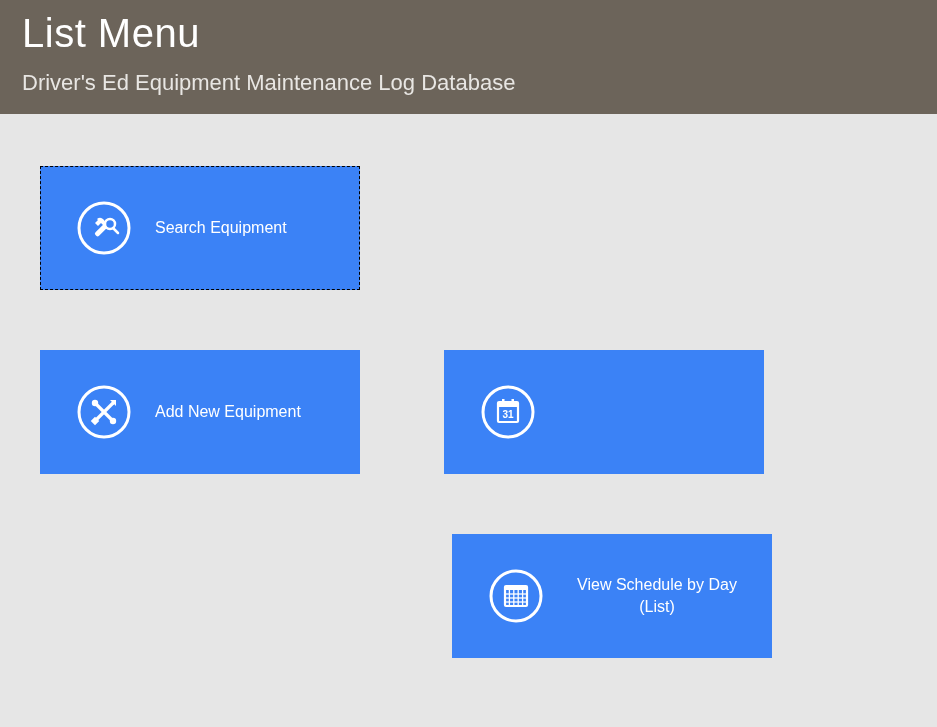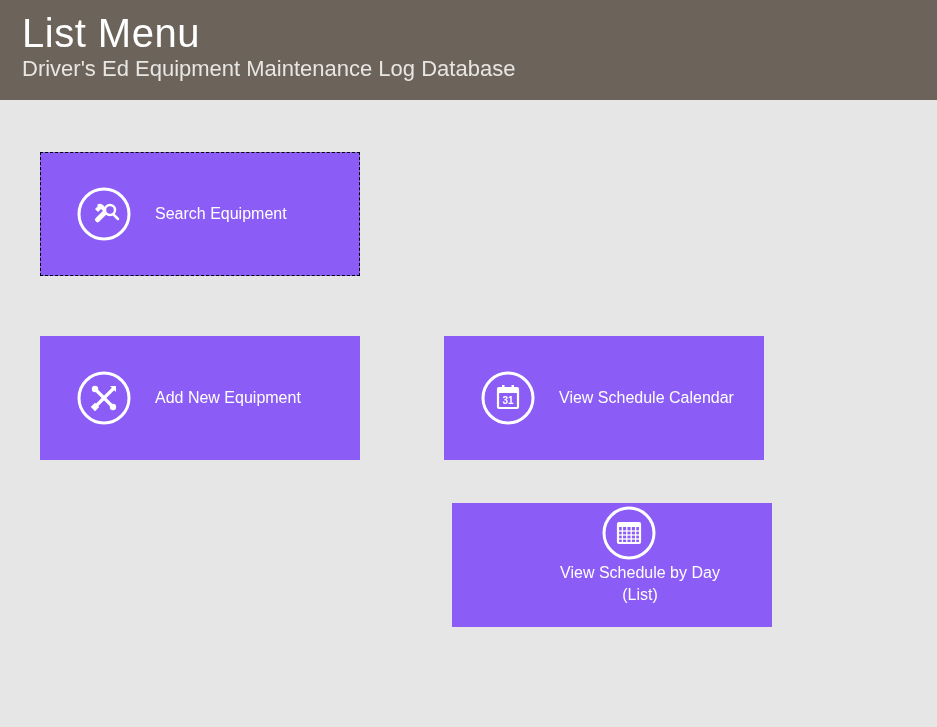--- a/index.html
+++ b/index.html
@@ -19,32 +19,32 @@
   .header h1 {
     font-weight: 300;
     font-size: 40px;
     line-height: 1.05;
     letter-spacing: 0.5px;
   }
   .header .subtitle {
     font-weight: 300;
     font-size: 22px;
     color: #e8e6e3;
-    margin-top: 2px;
+    margin-top: 16px;
   }
   .content {
     position: relative;
     width: 100%;
     height: calc(100% - 103px);
   }
   .tile {
     position: absolute;
     width: 320px;
     height: 124px;
-    background: #8b5cf6;
+    background: #3b82f6;
     color: #fff;
     display: flex;
     align-items: center;
     padding-left: 34px;
     cursor: pointer;
     border: 1px solid transparent;
   }
   .tile.selected {
     outline: 1px dashed #000;
     outline-offset: -1px;
@@ -67,21 +67,21 @@
     text-align: left;
   }
   .tile .label.center { text-align: center; }
   svg { display: block; }
 
   
   .t1 { left: 40px;  top: 52px; }
   .t2 { left: 452px; top: 52px; }
   .t3 { left: 40px;  top: 236px; }
   .t4 { left: 444px; top: 236px; }
-  .t5 { left: 452px; top: 403px; flex-direction: column; }
+  .t5 { left: 452px; top: 420px; }
 </style>
 </head>
 <body>
 
 <div class="header">
   <h1>List Menu</h1>
   <div class="subtitle">Driver's Ed Equipment Maintenance Log Database</div>
 </div>
 
 <div class="content">
@@ -124,21 +124,20 @@
     <span class="icon-wrap">
       <svg width="54" height="54" viewBox="0 0 54 54">
         <circle cx="27" cy="27" r="25" fill="none" stroke="#fff" stroke-width="3"></circle>
         <rect x="17" y="17" width="20" height="20" rx="1" fill="none" stroke="#fff" stroke-width="2.2"></rect>
         <rect x="17" y="17" width="20" height="5" fill="#fff"></rect>
         <rect x="21" y="14" width="2.5" height="5" fill="#fff"></rect>
         <rect x="30.5" y="14" width="2.5" height="5" fill="#fff"></rect>
         <text x="27" y="33" text-anchor="middle" font-size="10" font-family="Segoe UI, Arial" fill="#fff" font-weight="600">31</text>
       </svg>
     </span>
-    <span class="label center">View Schedule Calendar</span>
   </div>
 
   <div class="tile t5">
     <span class="icon-wrap">
       <svg width="54" height="54" viewBox="0 0 54 54">
         <circle cx="27" cy="27" r="25" fill="none" stroke="#fff" stroke-width="3"></circle>
         <rect x="16" y="17" width="22" height="20" rx="1" fill="none" stroke="#fff" stroke-width="2.2"></rect>
         <rect x="16" y="17" width="22" height="4" fill="#fff"></rect>
         <g stroke="#fff" stroke-width="1.3">
           <line x1="16" y1="25" x2="38" y2="25"></line>

